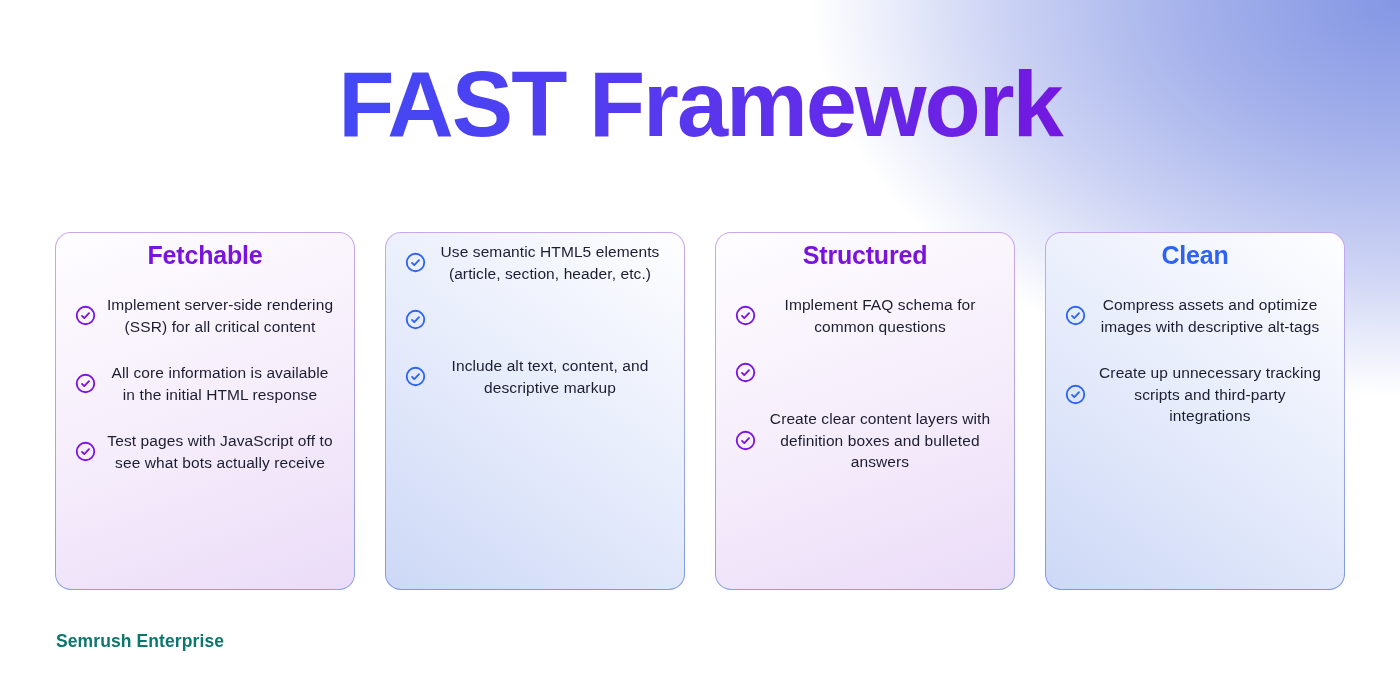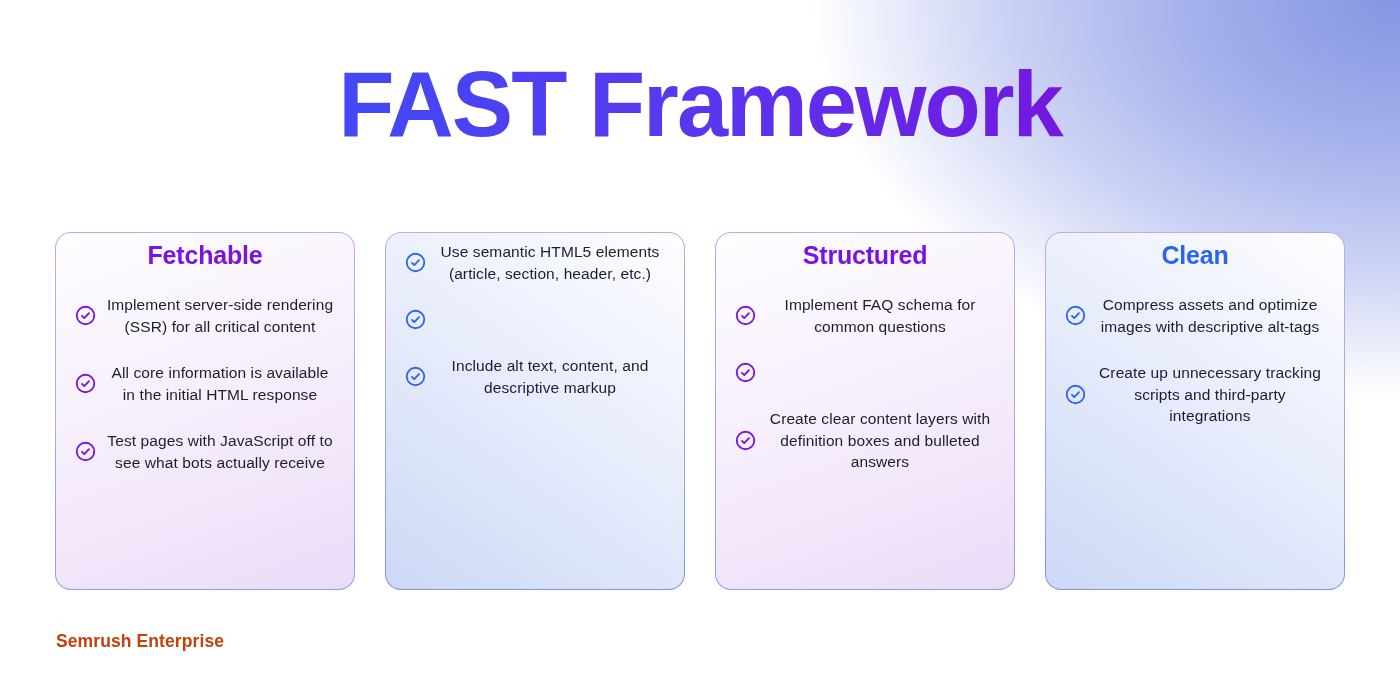--- a/index.html
+++ b/index.html
@@ -102,21 +102,21 @@
     letter-spacing: 0.1px;
   }
 
   .footer-brand {
     position: absolute;
     left: 56px;
     top: 631px;
     margin: 0;
     font-size: 17.5px;
     font-weight: 700;
-    color: #c2410c;
+    color: #0f766e;
     letter-spacing: 0.1px;
   }
 </style>
 </head>
 <body>
 
 <h1 class="page-title">FAST Framework</h1>
 
 <div class="cards-row">
 

